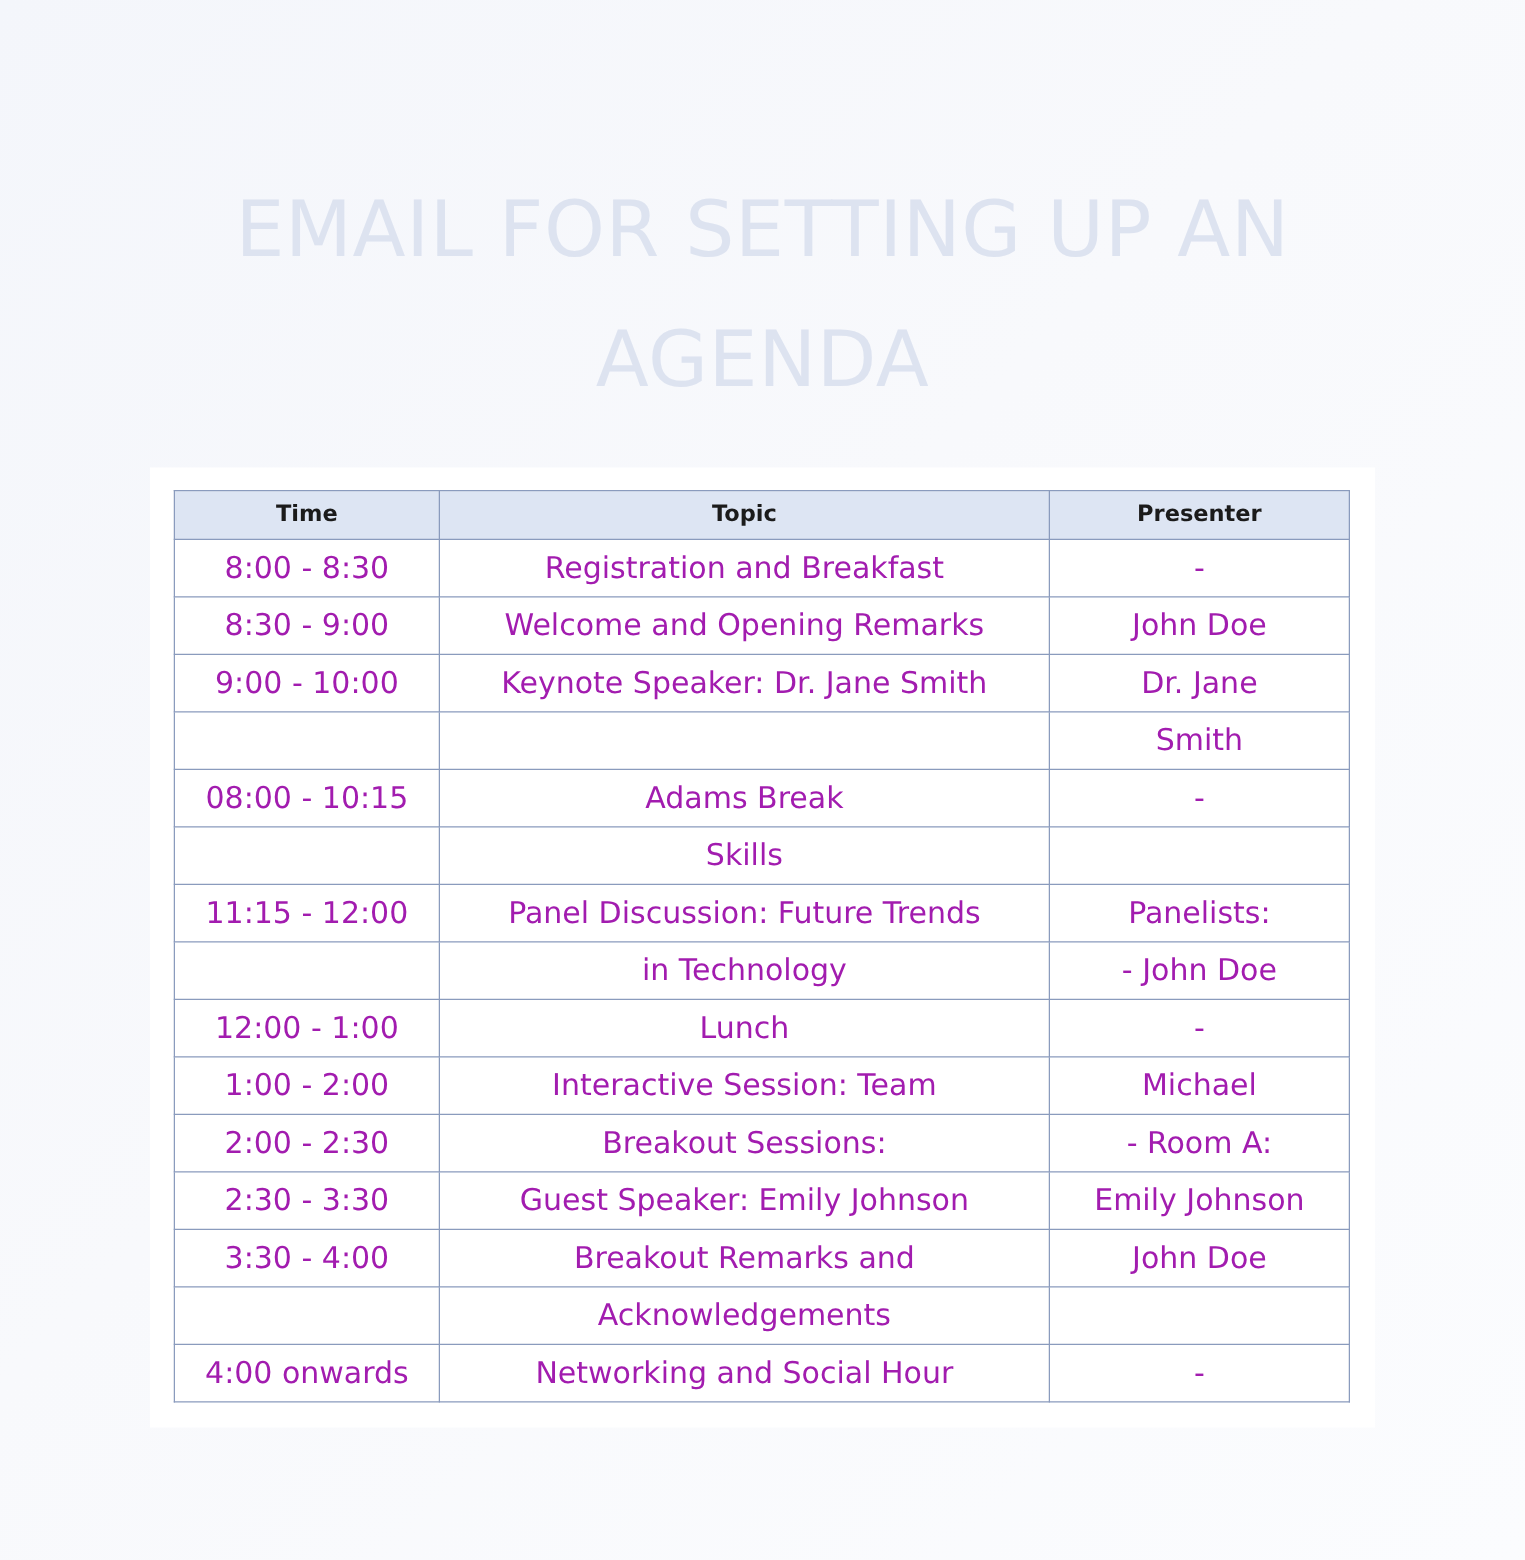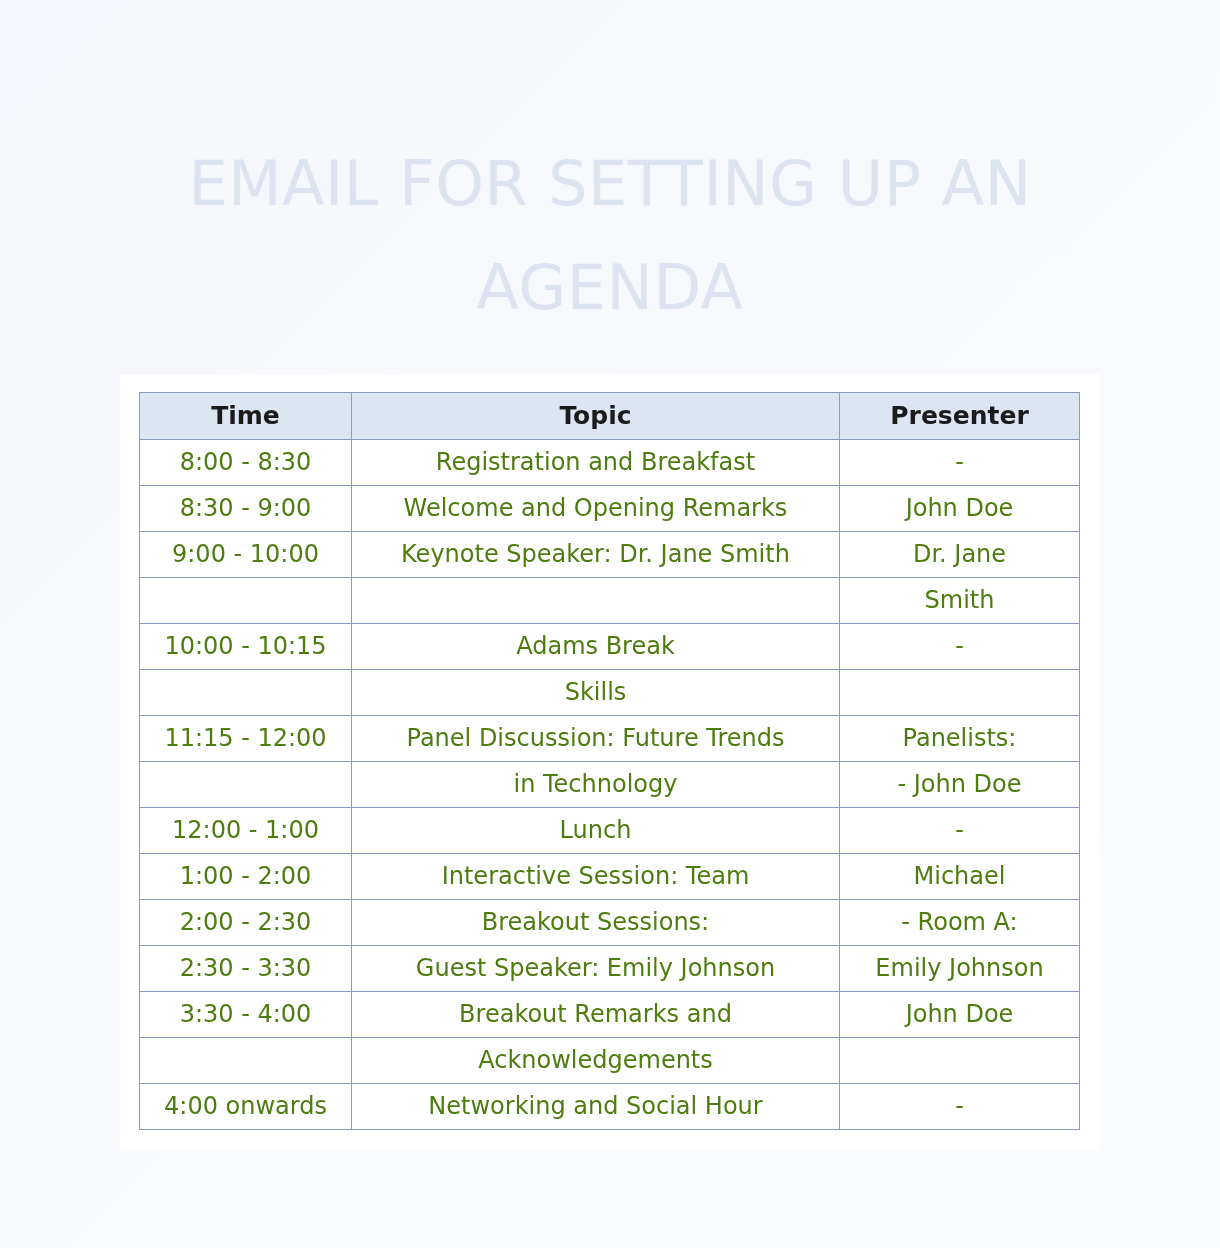--- a/index.html
+++ b/index.html
@@ -49,30 +49,30 @@
     table-layout: fixed;
     font-family: "DejaVu Sans", sans-serif;
   }
   table.agenda col.c-time { width: 212px; }
   table.agenda col.c-topic { width: 488px; }
   table.agenda col.c-pres { width: 240px; }
 
   table.agenda th {
     background: #dde5f3;
     border: 1px solid #8a9bbd;
-    font-size: 25px;
+    font-size: 18px;
     font-weight: bold;
     color: #1b1b1b;
     padding: 8px 4px 9px 4px;
     text-align: center;
   }
   table.agenda td {
     border: 1px solid #8a9bbd;
     font-size: 24px;
-    color: #4d7c0f;
+    color: #a21caf;
     padding: 7px 6px 8px 6px;
     text-align: center;
     height: 30px;
     vertical-align: middle;
     white-space: nowrap;
     overflow: hidden;
   }
   table.agenda td.empty {
     color: #111;
   }
@@ -114,21 +114,21 @@
             <td>9:00 - 10:00</td>
             <td>Keynote Speaker: Dr. Jane Smith</td>
             <td>Dr. Jane</td>
           </tr>
           <tr>
             <td class="empty"></td>
             <td class="empty"></td>
             <td>Smith</td>
           </tr>
           <tr>
-            <td>10:00 - 10:15</td>
+            <td>08:00 - 10:15</td>
             <td>Adams Break</td>
             <td>-</td>
           </tr>
           <tr>
             <td class="empty"></td>
             <td>Skills</td>
             <td class="empty"></td>
           </tr>
           <tr>
             <td>11:15 - 12:00</td>

